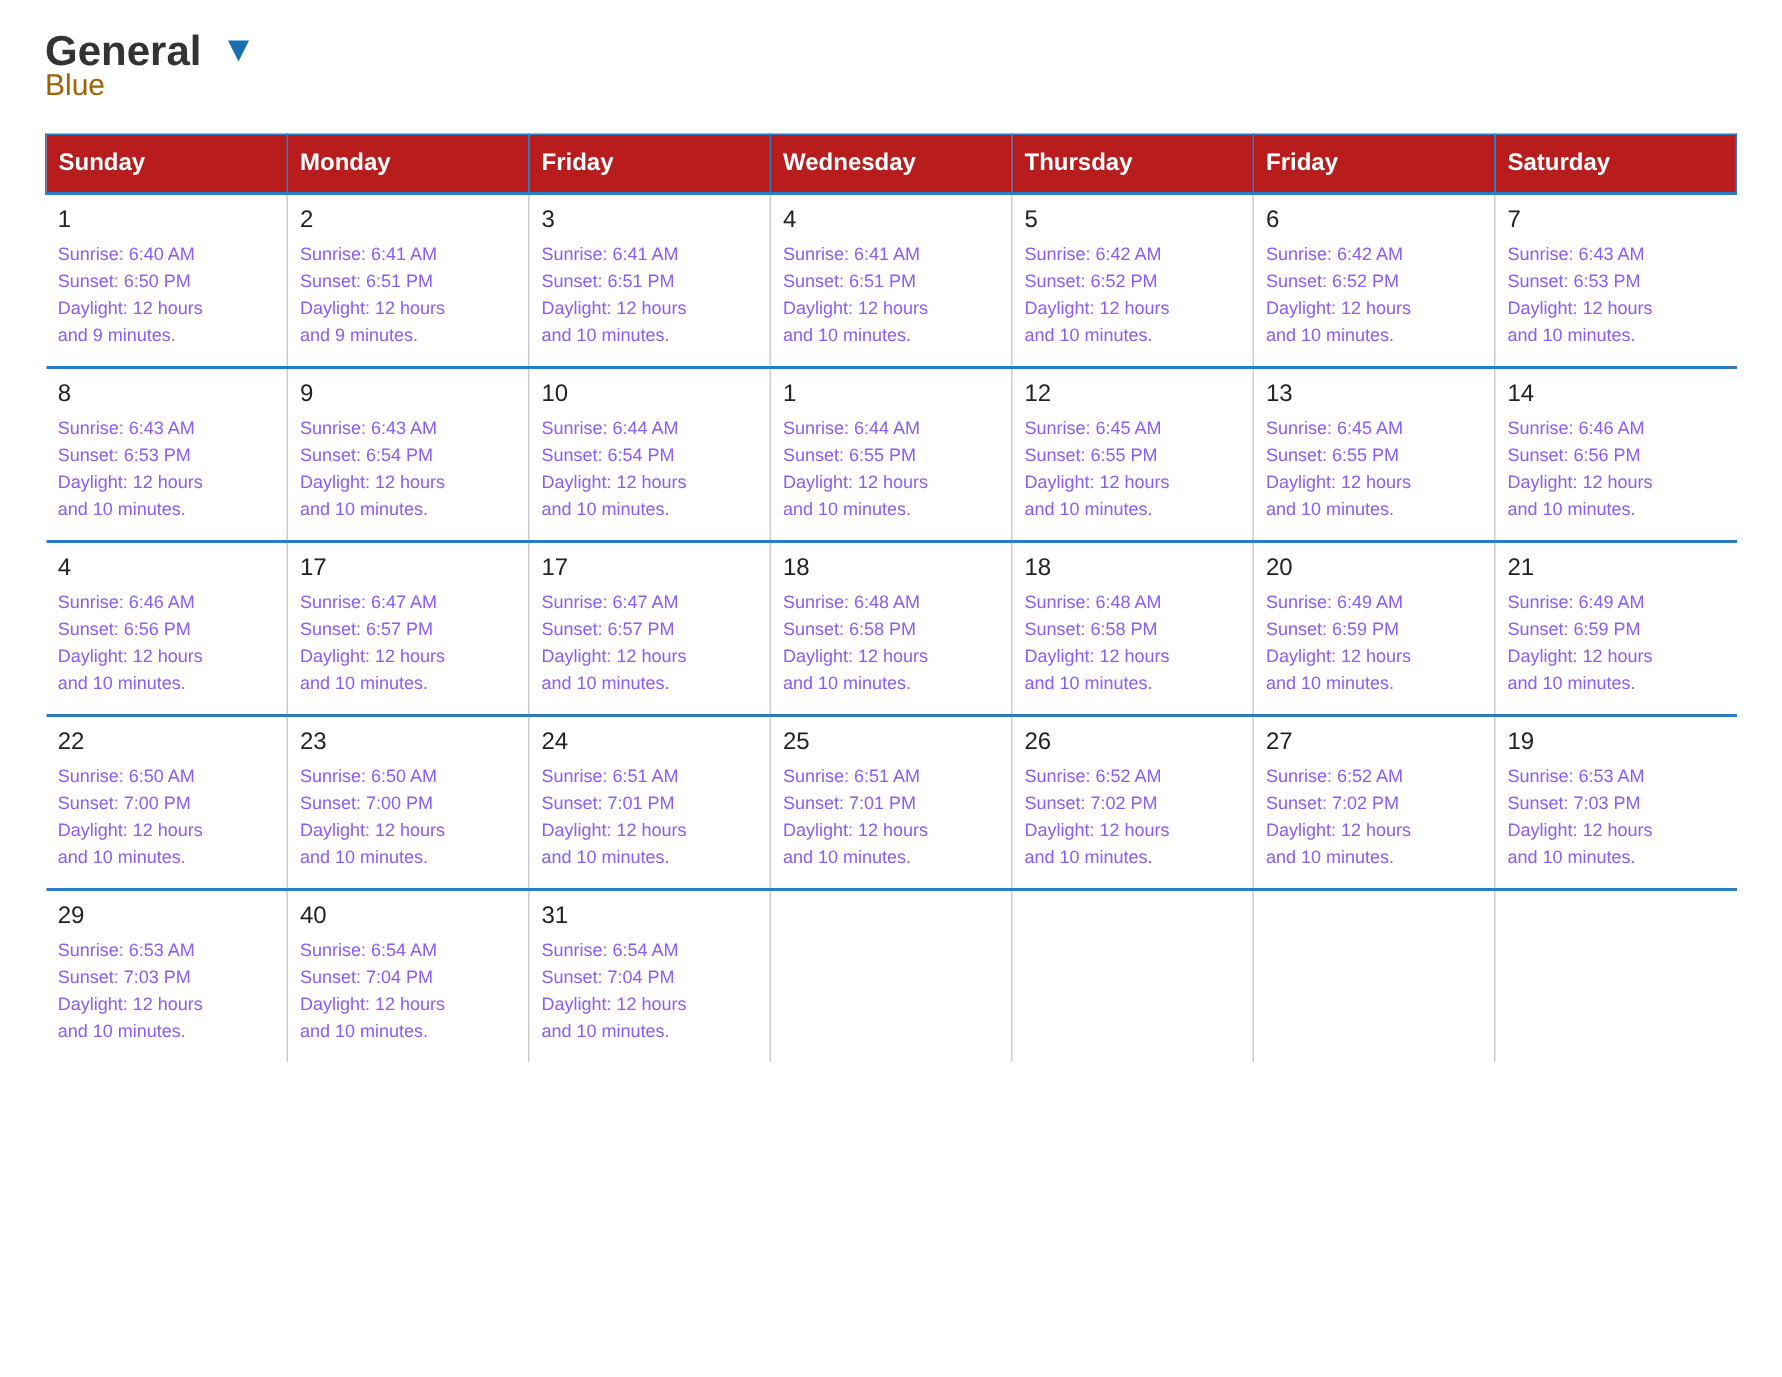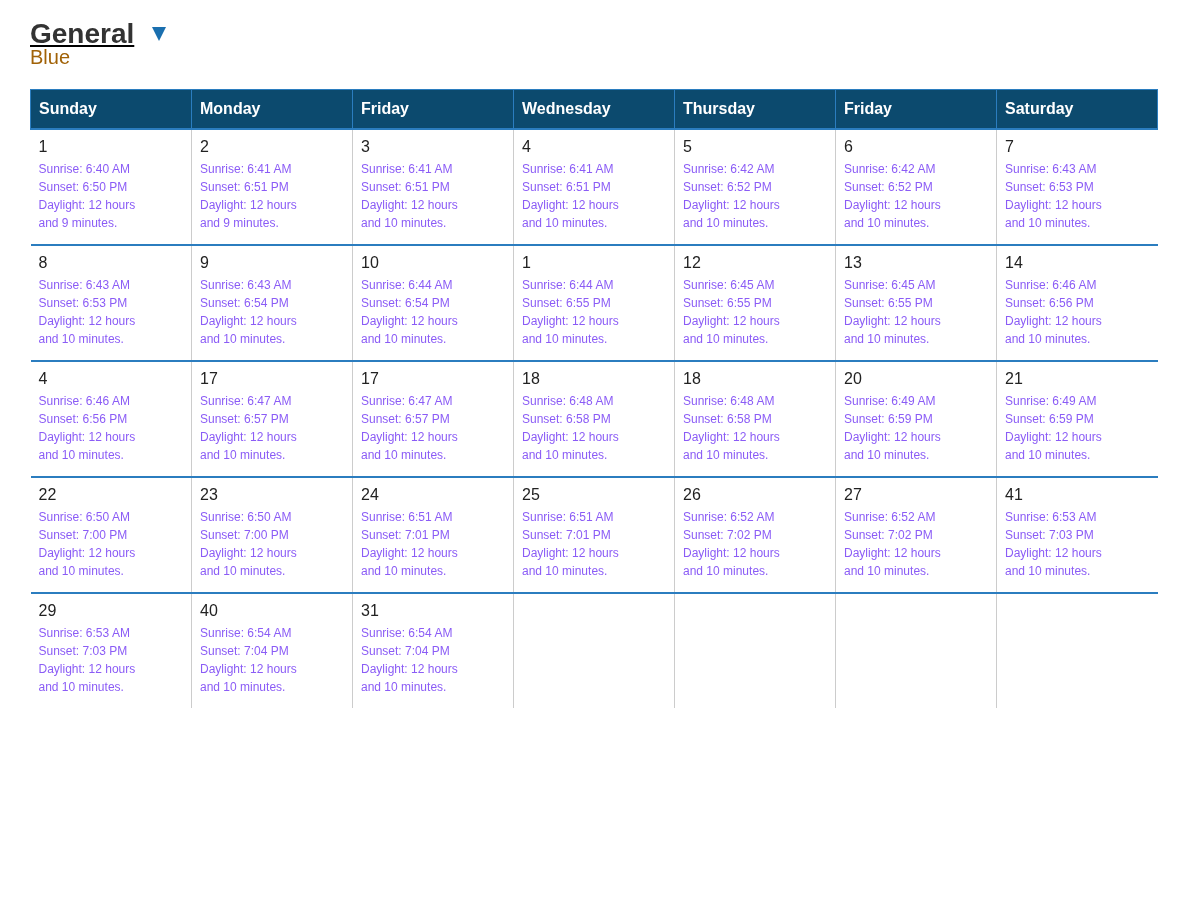--- a/index.html
+++ b/index.html
@@ -45,21 +45,21 @@
       font-size: 20px;
       color: #555;
       margin-top: 4px;
     }
     table {
       width: 100%;
       border-collapse: collapse;
       table-layout: fixed;
     }
     thead tr {
-      background-color: #0c4a6e;
+      background-color: #b91c1c;
       margin-top: 46px;
     }
     thead th {
       color: #fff;
       padding: 10px 8px;
       font-size: 16px;
       font-weight: bold;
       text-align: left;
       border: 1px solid #2b7dbf;
     }
@@ -91,21 +91,21 @@
     }
     .empty-cell {
       background: #fff;
     }
   </style>
 </head>
 <body>
 
 <div class="header">
   <div class="logo">
-    <div style="display:flex; align-items:center; gap:14px;text-decoration:underline;">
+    <div style="display:flex; align-items:center; gap:14px;">
       <span class="logo-text">General</span>
       <svg width="22" height="22" viewBox="0 0 22 22">
         <polygon points="4,4 18,4 11,18" fill="#1a6faf"></polygon>
       </svg>
     </div>
     <div class="logo-line2">Blue</div>
   </div>
   <div class="title-section">
     <div class="month-title"></div>
     <div class="location"></div>
@@ -234,21 +234,21 @@
         </td>
         <td>
           <span class="day-num">26</span>
           <div class="day-info">Sunrise: 6:52 AM<br>Sunset: 7:02 PM<br>Daylight: 12 hours<br>and 10 minutes.</div>
         </td>
         <td>
           <span class="day-num">27</span>
           <div class="day-info">Sunrise: 6:52 AM<br>Sunset: 7:02 PM<br>Daylight: 12 hours<br>and 10 minutes.</div>
         </td>
         <td>
-          <span class="day-num">41</span>
+          <span class="day-num">19</span>
           <div class="day-info">Sunrise: 6:53 AM<br>Sunset: 7:03 PM<br>Daylight: 12 hours<br>and 10 minutes.</div>
         </td>
       </tr>
       <tr>
         <td>
           <span class="day-num">29</span>
           <div class="day-info">Sunrise: 6:53 AM<br>Sunset: 7:03 PM<br>Daylight: 12 hours<br>and 10 minutes.</div>
         </td>
         <td>
           <span class="day-num">40</span>

